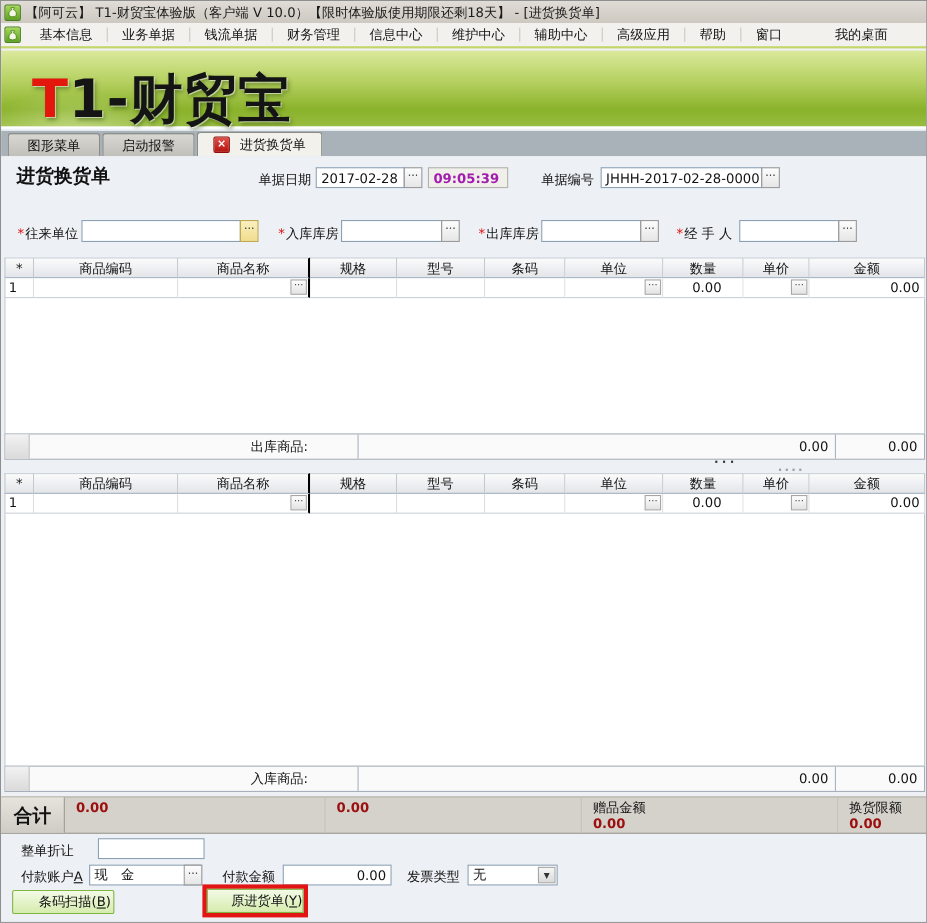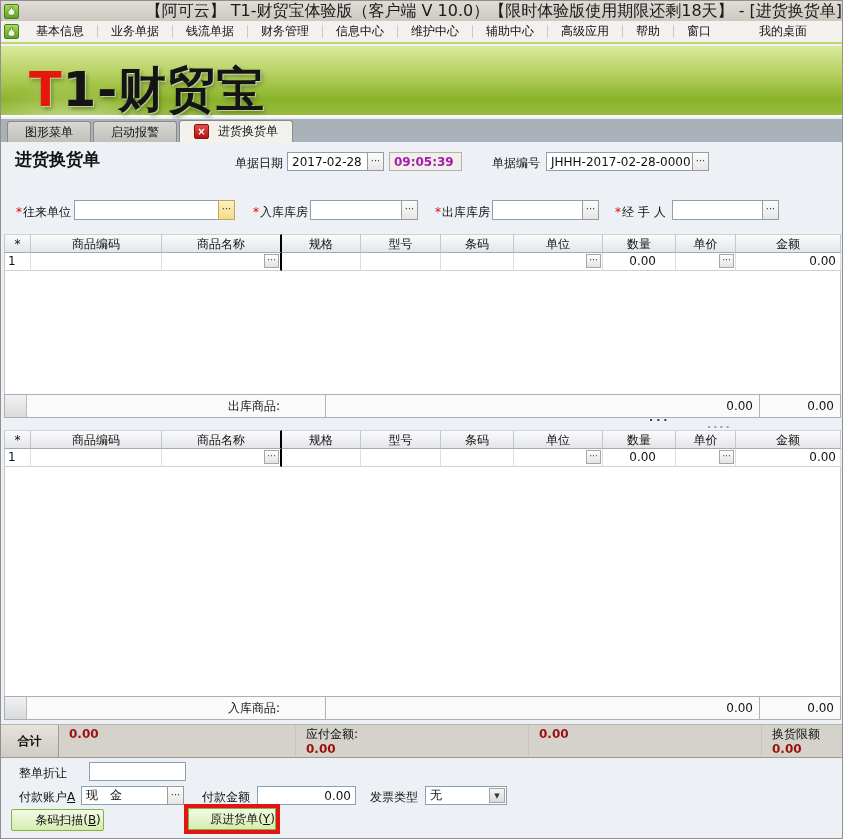--- a/index.html
+++ b/index.html
@@ -3,21 +3,21 @@
 <meta charset="utf-8">
 <style>
   * { margin:0; padding:0; box-sizing:border-box; }
   html,body { width:843px; height:839px; }
   body { font-family:"DejaVu Sans","Liberation Sans",sans-serif; font-size:12px; color:#111; }
   .app { position:relative; width:843px; height:839px; background:#edf1f5; overflow:hidden; border:1px solid #8f8f8f; }
 
   
   .titlebar { position:absolute; top:0; left:0; right:0; height:20px;
     background:linear-gradient(#e0dcd6,#cdc8c0); display:flex; align-items:center; padding-left:3px;
-    font-size:16px; color:#1a1a1a; white-space:nowrap; overflow:hidden;justify-content:space-between; }
+    font-size:12px; color:#1a1a1a; white-space:nowrap; overflow:hidden; }
   .app-icon { width:15px; height:15px; border-radius:2px; margin-right:4px; flex:0 0 auto;
     background:linear-gradient(#a8d95c,#5ea021); border:1px solid #47801a;
     display:flex; align-items:center; justify-content:center; }
   .app-icon svg { width:9px; height:10px; }
 
   
   .menubar { position:absolute; top:20px; left:0; right:0; height:23px; background:#f3f1ee;
     border-bottom:2px solid #c3d669; display:flex; align-items:center; padding-left:3px; }
   .menu-item { padding:14px 13px; cursor:default; }
   .menu-sep { width:1px; height:13px; background:#c9c9c9; }
@@ -83,21 +83,21 @@
     border-right:1px solid #aab4be; }
   .tf-val.end { border-right:none; }
   .splitter { position:absolute; left:0; right:0; height:12px; }
   .split-dots-dark { position:absolute; left:648px; top:-4px; color:#3a3a3a; font-size:11px; letter-spacing:3px; font-weight:bold; }
   .split-dots-lite { position:absolute; left:706px; top:3px; color:#9aa0a6; font-size:11px; letter-spacing:2px; font-weight:bold; }
 
   
   .summary { position:absolute; left:0; right:0; top:582px; height:34px; background:#d4d2cb;
     border-top:1px solid #b4b2ab; border-bottom:1px solid #9c9a93;
     display:grid; grid-template-columns:58px 237px 233px 233px 1fr; }
-  .sum-total { display:flex; align-items:center; justify-content:center; font-weight:bold; font-size:12px;
+  .sum-total { display:flex; align-items:center; justify-content:center; font-weight:bold; font-size:17px;
     background:linear-gradient(#e5e3dc,#ceccc5); border-right:1px solid #a19d95; }
   .sum-item { padding-top:2px; padding-left:10px; border-right:1px solid #c6c4bd; line-height:15px; }
   .sum-item.end { border-right:none; }
   .sum-item .v { color:#9b0f0f; font-weight:bold; }
 
   
   .select-box { position:absolute; left:424px; top:644px; width:82px; height:19px; background:#fff;
     border:1px solid #8ba0b5; display:flex; align-items:center; padding-left:4px; cursor:pointer; }
   .select-arrow { position:absolute; right:1px; top:1px; width:16px; height:15px;
     background:linear-gradient(#f6f6f6,#dadada); border:1px solid #a5a5a5; color:#333;
@@ -280,24 +280,24 @@
         <div class="tf-val end">0.00</div>
       </div>
     </div>
 
     <div class="summary">
       <div class="sum-total">合计</div>
       <div class="sum-item">
         <div class="v">0.00</div>
       </div>
       <div class="sum-item">
-        <div>应付金额:</div>
         <div class="v">0.00</div>
       </div>
       <div class="sum-item">
+        <div>赠品金额</div>
         <div class="v">0.00</div>
       </div>
       <div class="sum-item end">
         <div>换货限额</div>
         <div class="v">0.00</div>
       </div>
     </div>
 
     <span class="lbl" style="left:18px; top:623px;">整单折让</span>
     <div class="tbox" style="left:88px; top:620px; width:97px;"></div>

